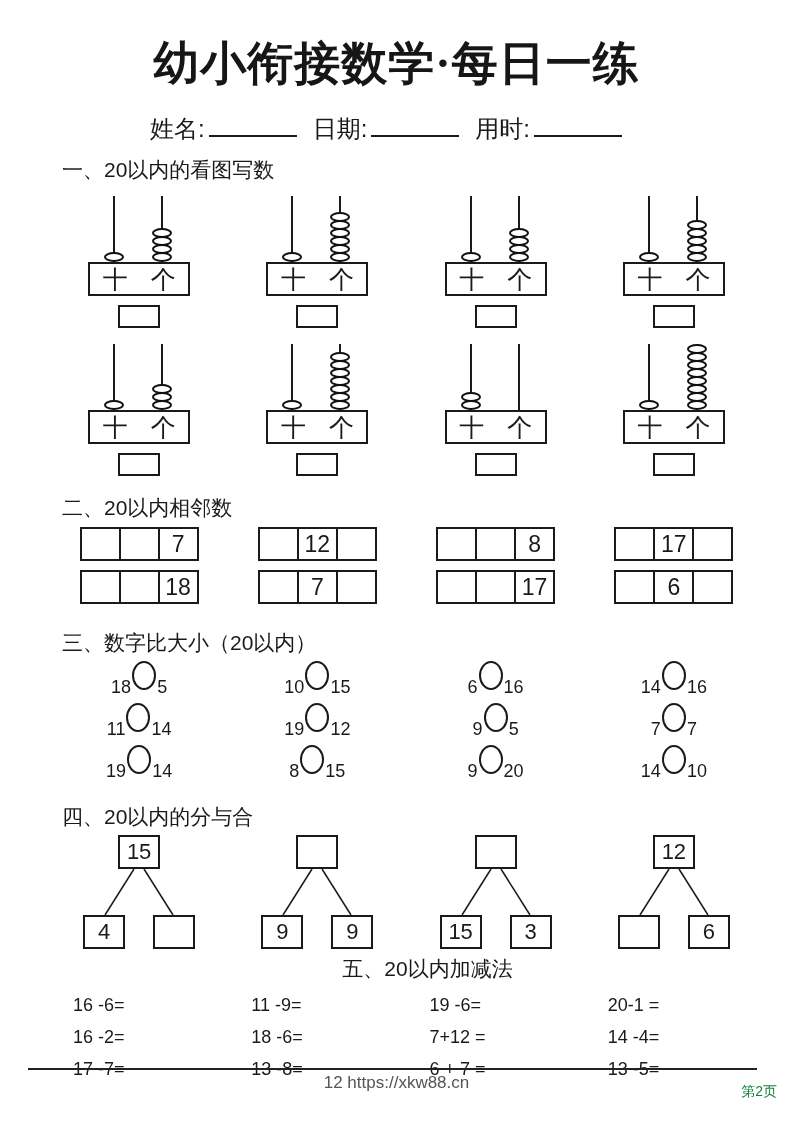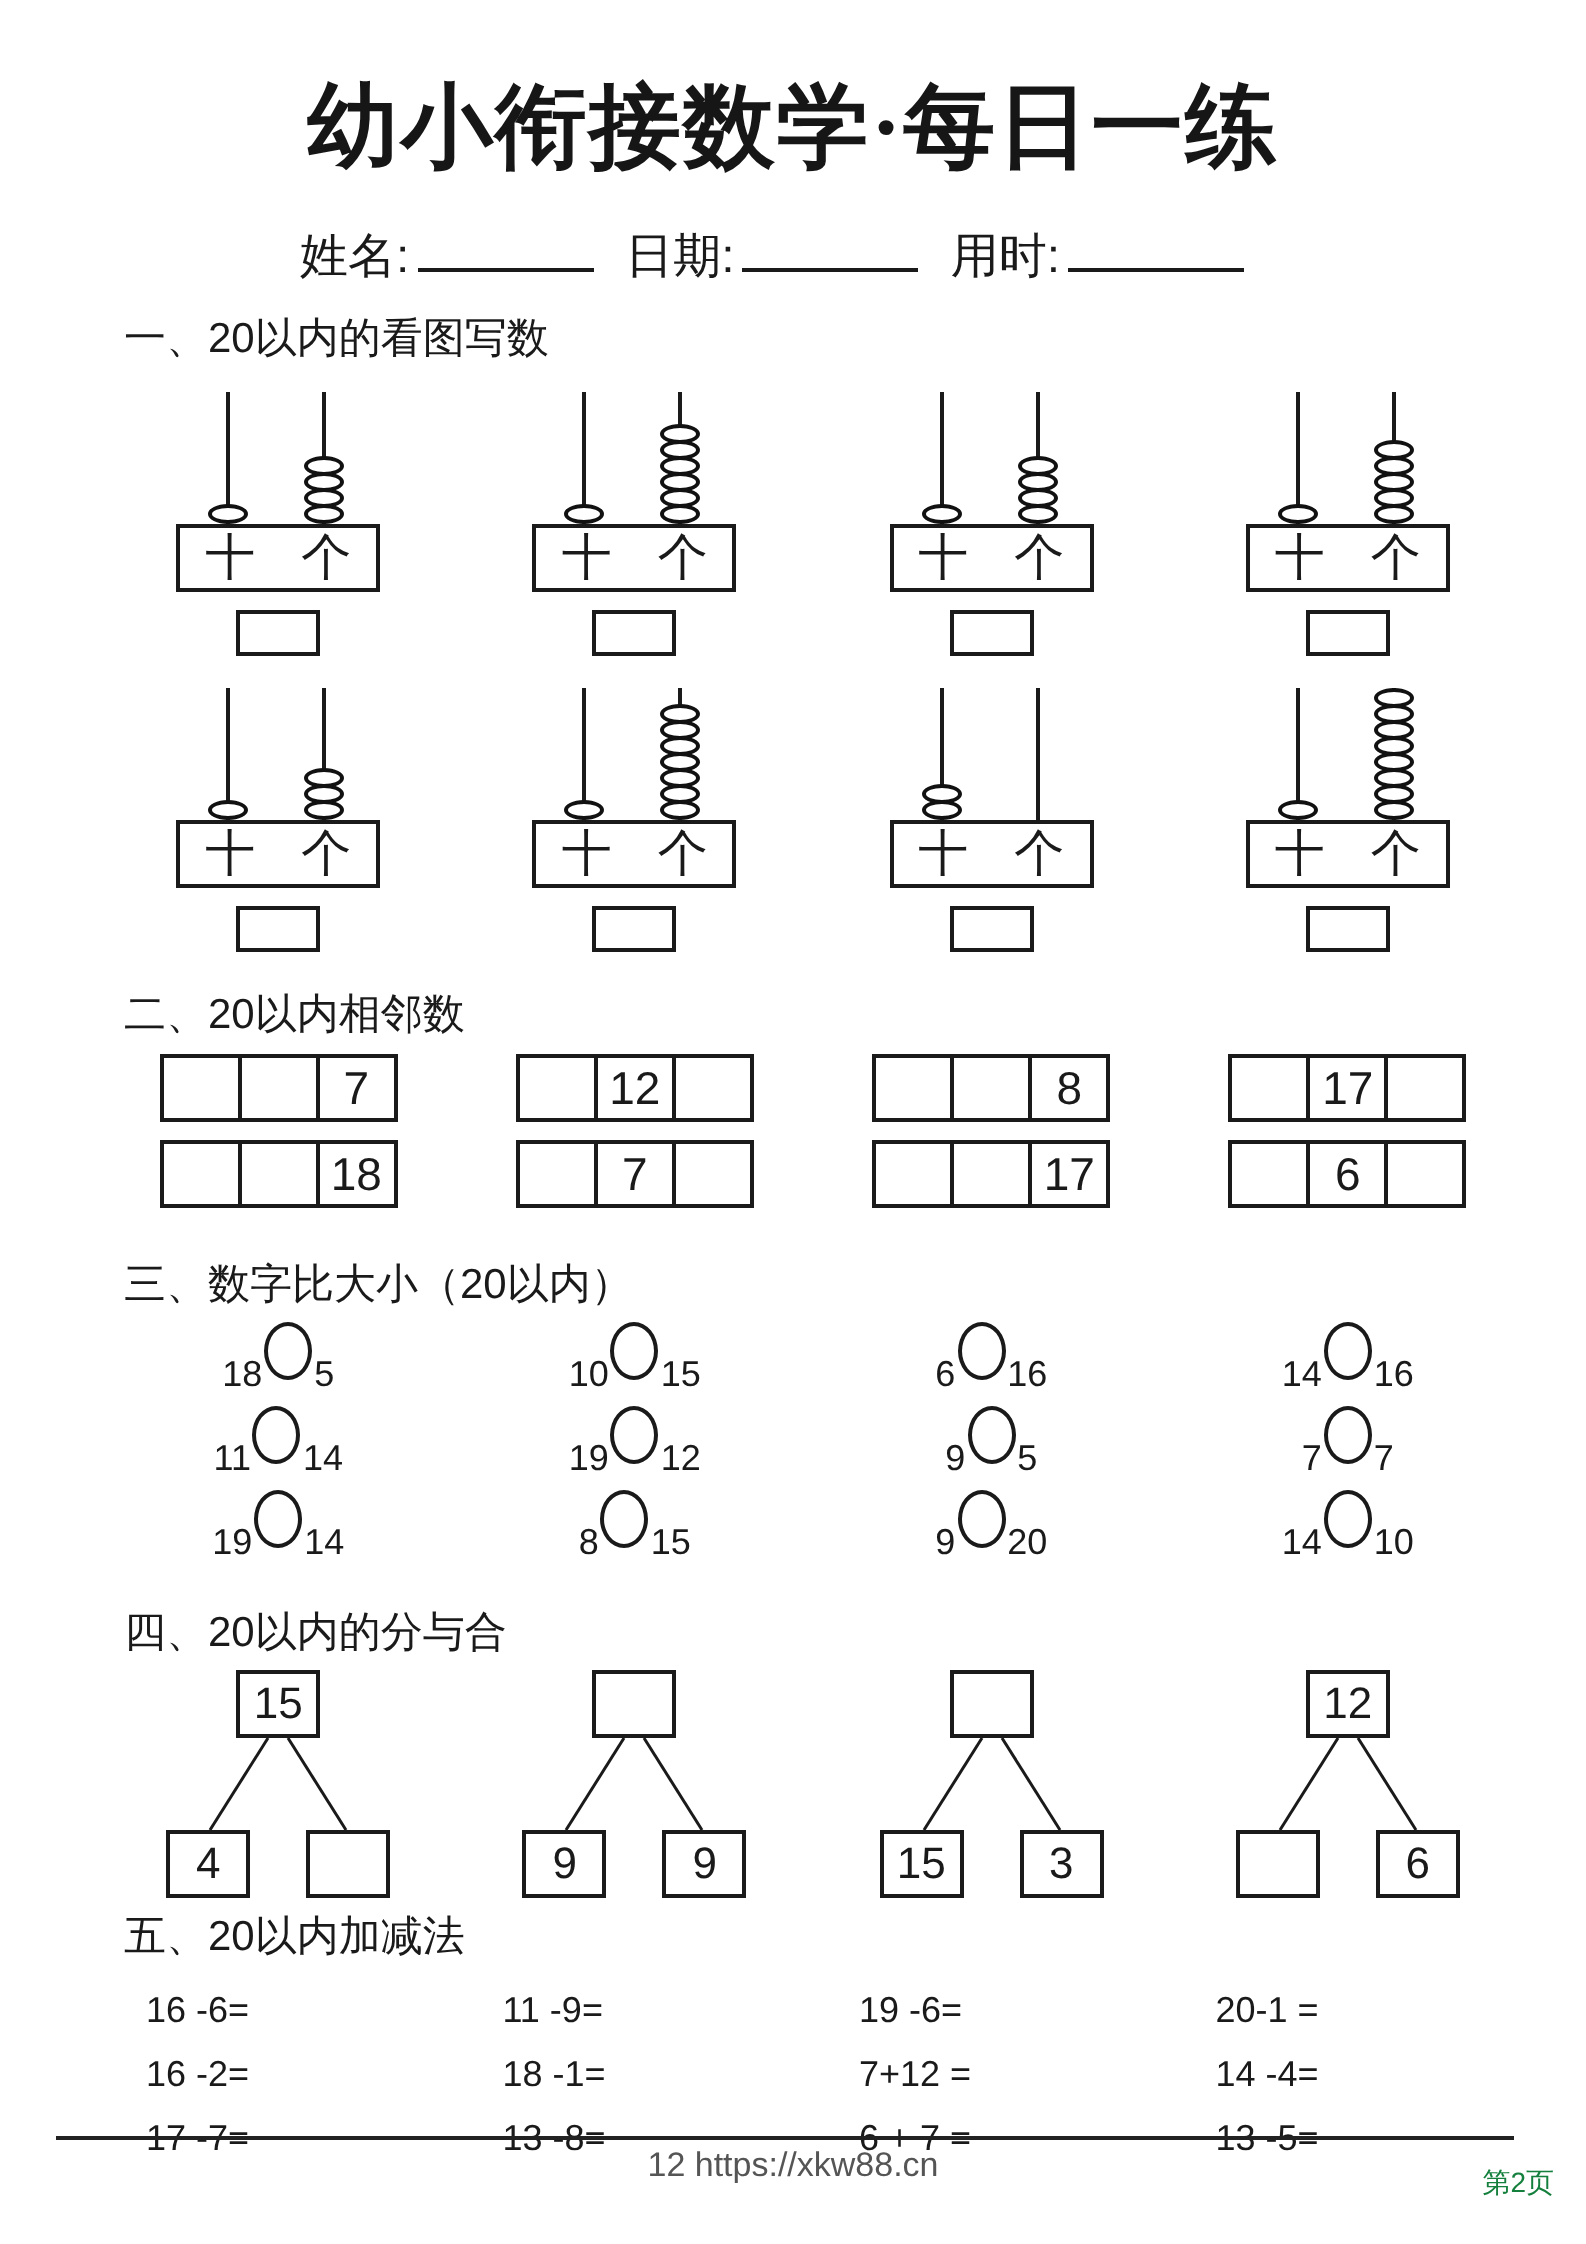--- a/index.html
+++ b/index.html
@@ -40,21 +40,21 @@
   .sec-heading {
     font-size:21px; font-weight:500;
     line-height:28px;
     margin:0 0 0 62px;
     color:#1a1a1a;
   }
   .h-s1 { margin-top:14px; }
   .h-s2 { margin-top:18px; }
   .h-s3 { margin-top:25px; }
   .h-s4 { margin-top:16px; }
-  .h-s5 { margin-top:6px; }
+  .h-s5 { margin-top:6px;text-align:center; }
   
   .grid4 {
     display:grid;
     grid-template-columns:repeat(4,1fr);
     margin:0 30px 0 50px;
   }
   
   .abacus-grid { margin-top:12px; row-gap:16px; justify-items:center; }
   .abacus { width:102px; }
   .rods { position:relative; height:66px; }
@@ -477,21 +477,21 @@
     <div class="problem">16 -6=</div>
 
     <div class="problem">11 -9=</div>
 
     <div class="problem">19 -6=</div>
 
     <div class="problem">20-1 =</div>
 
     <div class="problem">16 -2=</div>
 
-    <div class="problem">18 -1=</div>
+    <div class="problem">18 -6=</div>
 
     <div class="problem">7+12 =</div>
 
     <div class="problem">14 -4=</div>
 
     <div class="problem">17 -7=</div>
 
     <div class="problem">13 -8=</div>
 
     <div class="problem">6 + 7 =</div>

